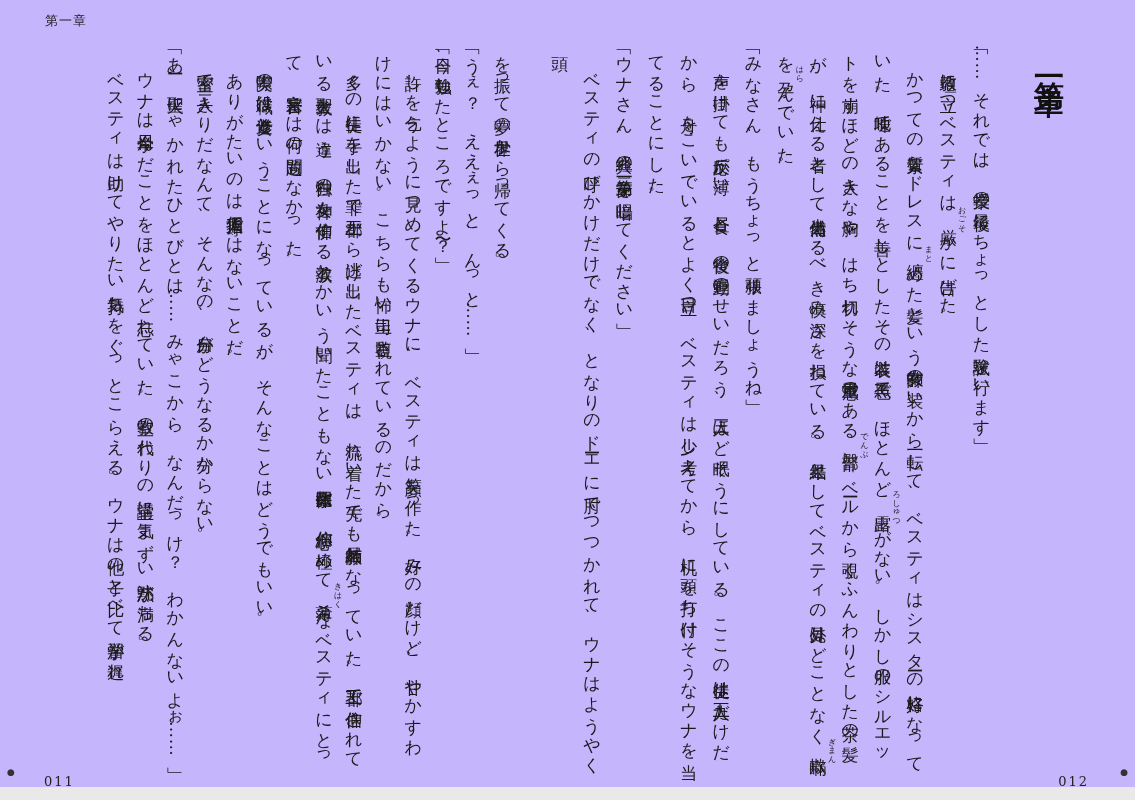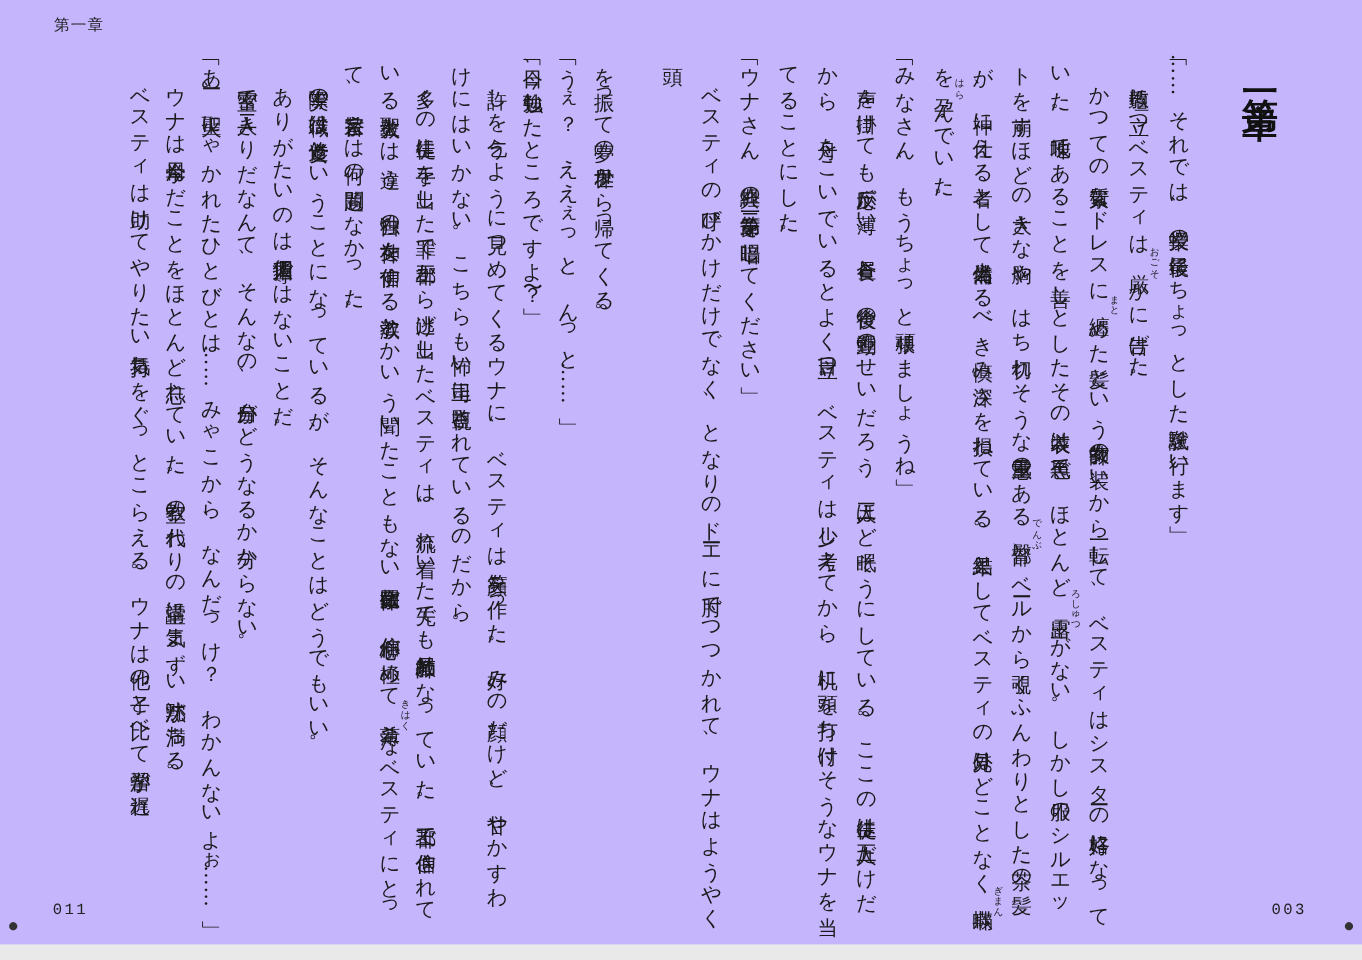--- a/index.html
+++ b/index.html
@@ -50,25 +50,24 @@
     left: 40px;
     width: 477px;
     line-height: 1.75;
   }
   .vbody p { margin: 0; padding: 0; }
   .vbody p.indent { text-indent: 1em; }
   ruby { ruby-align: center; }
   ruby rt { font-size: 8px; letter-spacing: 0; }
   .footer-num {
     position: absolute;
-    bottom: 34px;
+    bottom: 11px;
     font-size: 13px;
     letter-spacing: 2px;
     color: #222;
-    font-family: Liberation Mono, monospace;
   }
   #footer-left-num { left: 44px; }
   #footer-right-num { right: 46px; }
   .footer-bullet {
     position: absolute;
     bottom: 23px;
     font-size: 9px;
     color: #333;
     line-height: 1;
   }
@@ -113,19 +112,19 @@
       <p class="para indent">密室で二人きりだなんて、そんなの、自分がどうなるか分からない。</p>
       <p class="para">「あー、聖火にゃかれたひとびとは……みゃこから、なんだっけ？　わかんないよぉ……」</p>
       <p class="para indent">ウナは今日学んだことをほとんど忘れていた。教室の代わりの講堂に気まずい沈黙が満ちる。</p>
       <p class="para indent">ベスティは助けてやりたい気持ちをぐっとこらえる。ウナは他の子と比べて学習が遅れ</p>
     </div>
 
   <div id="bullet-left" class="footer-bullet">●</div>
 
   <div id="footer-left-num" class="footer-num">011</div>
 
-  <div id="footer-right-num" class="footer-num">003</div>
+  <div id="footer-right-num" class="footer-num">012</div>
 
   <div id="bullet-right" class="footer-bullet">●</div>
 
   <div class="bottom-band"></div>
 
 </div>
 
 </body></html>

